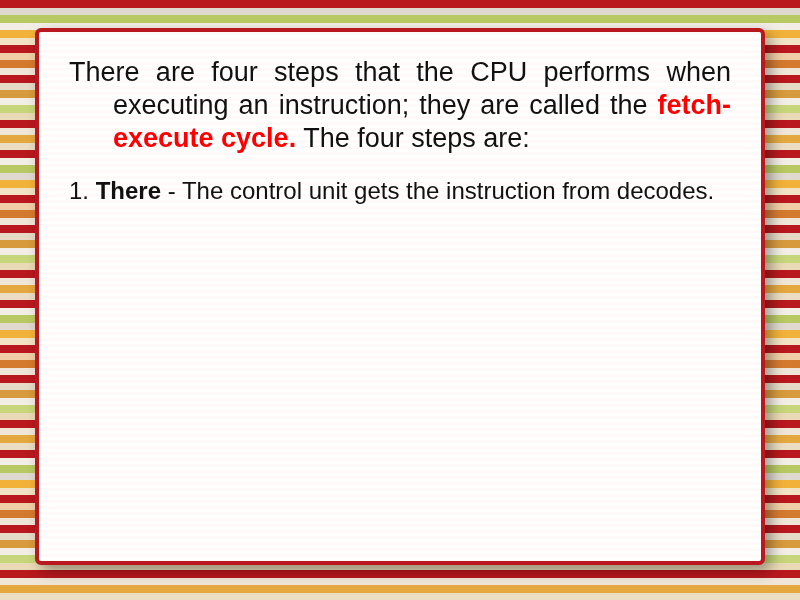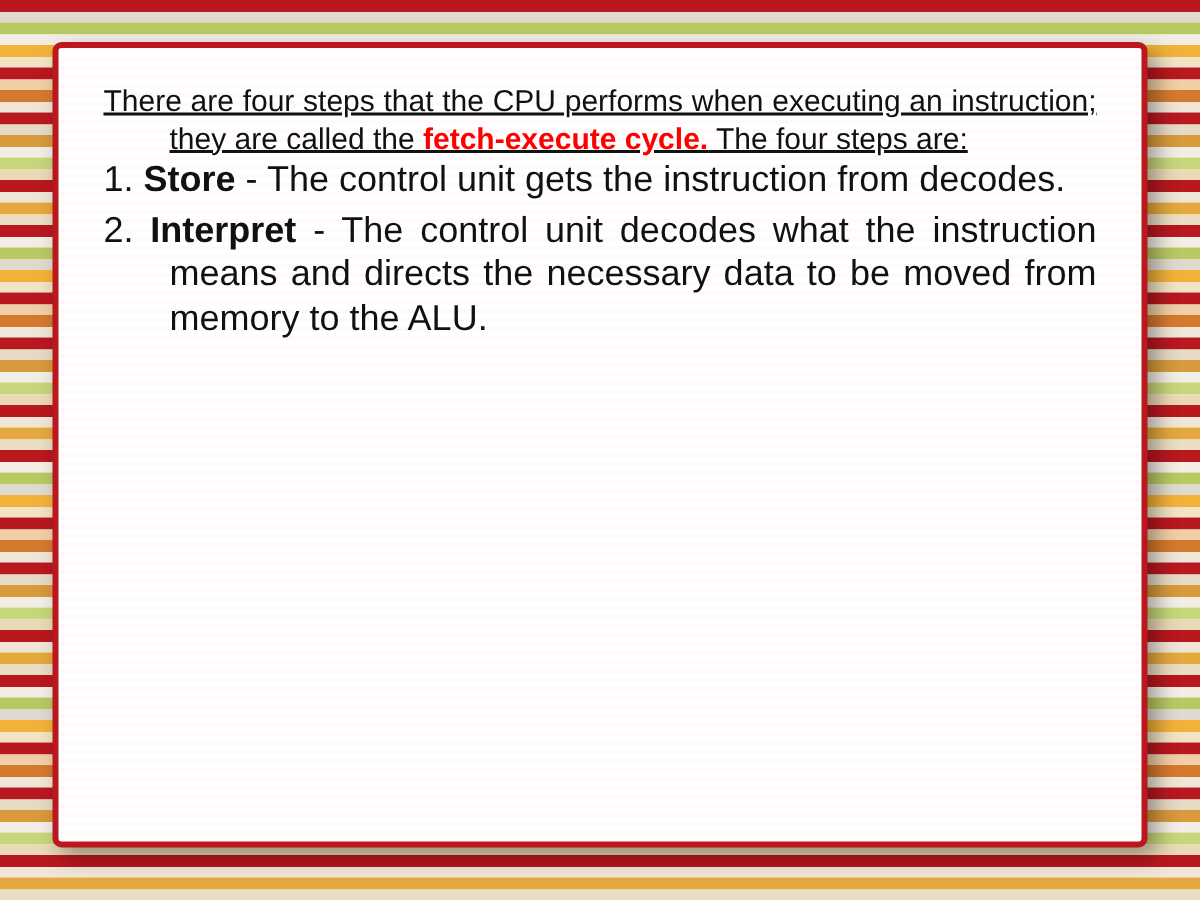--- a/index.html
+++ b/index.html
@@ -39,27 +39,26 @@
       rgba(255,220,220,0.35) 0px,
       rgba(255,220,220,0.35) 3px,
       rgba(255,255,255,0) 3px,
       rgba(255,255,255,0) 6px
     );
     pointer-events: none;
     opacity: 0.45;
   }
   .content { position: relative; }
   .intro {
-    font-size: 20px;
+    font-size: 27px;
     color: #111;
     text-align: justify;
     line-height: 1.23;
     padding-left: 0;
-    margin-bottom: 0;
-    text-decoration: underline;
+    margin-bottom: 20px;
   }
   .intro .hang { display: block; padding-left: 44px; text-indent: -44px; }
   .highlight { color: #ff0000; font-weight: bold; }
   .item {
     font-size: 24px;
     color: #111;
     text-align: justify;
     line-height: 1.23;
     padding-left: 44px;
     text-indent: -44px;
@@ -157,24 +156,20 @@
   <div class="content">
 
     <p class="intro">
       <span class="hang">
         <span>There are four steps that the CPU performs when executing an instruction; they are called the </span><span class="highlight">fetch-execute cycle.</span><span> The four steps are:</span>
       </span>
     </p>
 
     <p class="item">
       <span>1.</span>
-      <span class="bold">Store</span><span> - </span><span>The control unit gets the instruction from decodes.</span>
+      <span class="bold">There</span><span> - </span><span>The control unit gets the instruction from decodes.</span>
     </p>
 
-    <p class="item">
-      <span>2.</span>
-      <span class="bold">Interpret</span><span> - </span><span>The control unit decodes what the instruction means and directs the necessary data to be moved from memory to the ALU.</span>
-    </p>
 
 
 
   </div>
 </div>
 
 </body></html>

